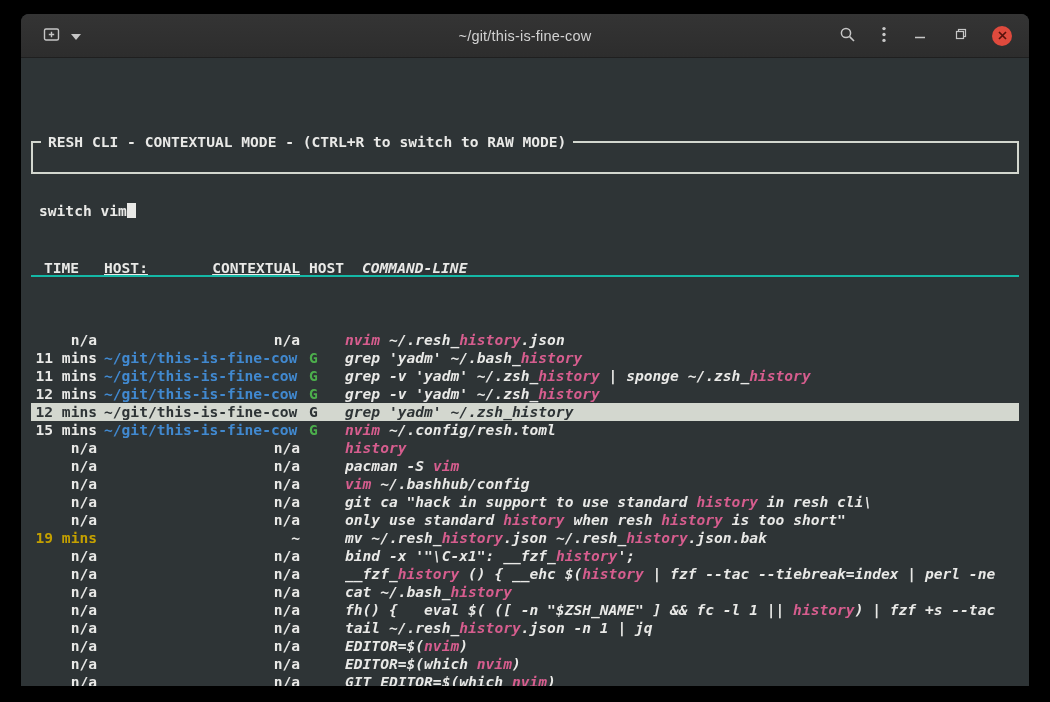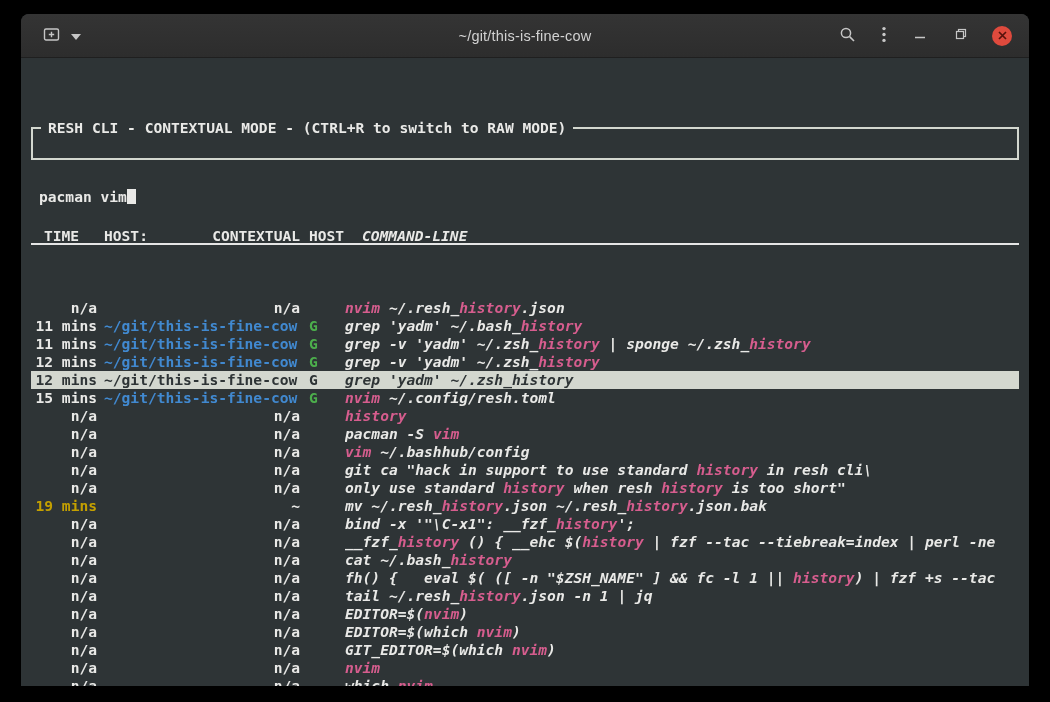--- a/index.html
+++ b/index.html
@@ -35,34 +35,34 @@
 
   
   .terminal {
     flex:1; background:var(--term-bg); color:#e9e9e7;
     font-family:"DejaVu Sans Mono", monospace;
     font-size:14.6px; line-height:18px; font-weight:bold;
     padding:9px 10px 0 10px; white-space:pre; overflow:hidden;
   }
   :root { --term-bg:#2e3436; }
 
-  .query-box { position:relative; border:2px solid #d3d7cf; margin-top:6px; padding:5px 6px 6px 6px; height:33px; }
+  .query-box { position:relative; border:2px solid #d3d7cf; margin-top:20px; padding:5px 6px 6px 6px; height:33px; }
   .box-title { position:absolute; top:-10px; left:8px; background:var(--term-bg); padding:0 7px; }
   .cursor { display:inline-block; width:8.8px; height:15px; background:#e9e9e7; vertical-align:-2px; }
 
-  .hdr-row { margin-top:13px; border-bottom:2px solid #e5e5e5; height:18px; }
+  .hdr-row { margin-top:31px; border-bottom:2px solid #14b8a6; height:18px; }
   .row, .hdr-row { display:flex; white-space:pre; padding-left:4px; height:18px; }
 
   .c-time  { flex:none; width:62px; text-align:right; }
   .c-host  { flex:none; width:203px; padding-left:7px; overflow:hidden; }
   .c-flags { flex:none; width:45px; padding-left:9px; }
   .c-cmd   { flex:1; overflow:hidden;font-style:italic; }
 
   .hdr-row .c-time { text-align:left; padding-left:9px; }
-  .hdr-row .c-host { display:flex; justify-content:space-between; }
+  .hdr-row .c-host { display:flex; justify-content:space-between;text-decoration:underline; }
   .hdr-row .c-cmd  { padding-left:17px; }
 
   .c-host.host { color:var(--directory); }
   .c-host.dir  { text-align:right; }
   .flag { color:var(--flag); }
   .m    { color:var(--match); }
   .t-yellow { color:var(--time_highlight); }
 
   .row.sel { background:var(--selection_bg); color:#2e3436; }
   .row.sel .m, .row.sel .flag, .row.sel .c-host.host { color:#2e3436; }
@@ -132,21 +132,21 @@
               </svg>
           </span>
         </button>
       </div>
     </div>
 
     <div class="terminal">
 
       <div class="query-box">
         <div class="box-title">RESH CLI - CONTEXTUAL MODE - (CTRL+R to switch to RAW MODE)</div>
-        <div><span>pacman vim</span><span class="cursor"></span></div>
+        <div><span>switch vim</span><span class="cursor"></span></div>
       </div>
 
       <div class="hdr-row">
         <span class="c-time">TIME</span>
         <span class="c-host"><span>HOST:</span><span>CONTEXTUAL</span></span>
         <span class="c-flags">HOST</span>
         <span class="c-cmd">COMMAND-LINE</span>
       </div>
 
       <div id="rows"><div class="row"><span class="c-time">n/a</span><span class="c-host dir">n/a</span><span class="c-flags flag"></span><span class="c-cmd"><span class="m">nvim</span><span> ~/.resh_</span><span class="m">history</span><span>.json</span></span></div><div class="row"><span class="c-time">11 mins</span><span class="c-host host">~/git/this-is-fine-cow</span><span class="c-flags flag">G</span><span class="c-cmd"><span>grep 'yadm' ~/.bash_</span><span class="m">history</span></span></div><div class="row"><span class="c-time">11 mins</span><span class="c-host host">~/git/this-is-fine-cow</span><span class="c-flags flag">G</span><span class="c-cmd"><span>grep -v 'yadm' ~/.zsh_</span><span class="m">history</span><span> | sponge ~/.zsh_</span><span class="m">history</span></span></div><div class="row"><span class="c-time">12 mins</span><span class="c-host host">~/git/this-is-fine-cow</span><span class="c-flags flag">G</span><span class="c-cmd"><span>grep -v 'yadm' ~/.zsh_</span><span class="m">history</span></span></div><div class="row sel"><span class="c-time">12 mins</span><span class="c-host host">~/git/this-is-fine-cow</span><span class="c-flags flag">G</span><span class="c-cmd"><span>grep 'yadm' ~/.zsh_</span><span class="m">history</span></span></div><div class="row"><span class="c-time">15 mins</span><span class="c-host host">~/git/this-is-fine-cow</span><span class="c-flags flag">G</span><span class="c-cmd"><span class="m">nvim</span><span> ~/.config/resh.toml</span></span></div><div class="row"><span class="c-time">n/a</span><span class="c-host dir">n/a</span><span class="c-flags flag"></span><span class="c-cmd"><span class="m">history</span></span></div><div class="row"><span class="c-time">n/a</span><span class="c-host dir">n/a</span><span class="c-flags flag"></span><span class="c-cmd"><span>pacman -S </span><span class="m">vim</span></span></div><div class="row"><span class="c-time">n/a</span><span class="c-host dir">n/a</span><span class="c-flags flag"></span><span class="c-cmd"><span class="m">vim</span><span> ~/.bashhub/config</span></span></div><div class="row"><span class="c-time">n/a</span><span class="c-host dir">n/a</span><span class="c-flags flag"></span><span class="c-cmd"><span>git ca "hack in support to use standard </span><span class="m">history</span><span> in resh cli\</span></span></div><div class="row"><span class="c-time">n/a</span><span class="c-host dir">n/a</span><span class="c-flags flag"></span><span class="c-cmd"><span>only use standard </span><span class="m">history</span><span> when resh </span><span class="m">history</span><span> is too short"</span></span></div><div class="row"><span class="c-time t-yellow">19 mins</span><span class="c-host dir">~</span><span class="c-flags flag"></span><span class="c-cmd"><span>mv ~/.resh_</span><span class="m">history</span><span>.json ~/.resh_</span><span class="m">history</span><span>.json.bak</span></span></div><div class="row"><span class="c-time">n/a</span><span class="c-host dir">n/a</span><span class="c-flags flag"></span><span class="c-cmd"><span>bind -x '"\C-x1": __fzf_</span><span class="m">history</span><span>';</span></span></div><div class="row"><span class="c-time">n/a</span><span class="c-host dir">n/a</span><span class="c-flags flag"></span><span class="c-cmd"><span>__fzf_</span><span class="m">history</span><span> () { __ehc $(</span><span class="m">history</span><span> | fzf --tac --tiebreak=index | perl -ne</span></span></div><div class="row"><span class="c-time">n/a</span><span class="c-host dir">n/a</span><span class="c-flags flag"></span><span class="c-cmd"><span>cat ~/.bash_</span><span class="m">history</span></span></div><div class="row"><span class="c-time">n/a</span><span class="c-host dir">n/a</span><span class="c-flags flag"></span><span class="c-cmd"><span>fh() {   eval $( ([ -n "$ZSH_NAME" ] &amp;&amp; fc -l 1 || </span><span class="m">history</span><span>) | fzf +s --tac</span></span></div><div class="row"><span class="c-time">n/a</span><span class="c-host dir">n/a</span><span class="c-flags flag"></span><span class="c-cmd"><span>tail ~/.resh_</span><span class="m">history</span><span>.json -n 1 | jq</span></span></div><div class="row"><span class="c-time">n/a</span><span class="c-host dir">n/a</span><span class="c-flags flag"></span><span class="c-cmd"><span>EDITOR=$(</span><span class="m">nvim</span><span>)</span></span></div><div class="row"><span class="c-time">n/a</span><span class="c-host dir">n/a</span><span class="c-flags flag"></span><span class="c-cmd"><span>EDITOR=$(which </span><span class="m">nvim</span><span>)</span></span></div><div class="row"><span class="c-time">n/a</span><span class="c-host dir">n/a</span><span class="c-flags flag"></span><span class="c-cmd"><span>GIT_EDITOR=$(which </span><span class="m">nvim</span><span>)</span></span></div><div class="row"><span class="c-time">n/a</span><span class="c-host dir">n/a</span><span class="c-flags flag"></span><span class="c-cmd"><span class="m">nvim</span></span></div><div class="row"><span class="c-time">n/a</span><span class="c-host dir">n/a</span><span class="c-flags flag"></span><span class="c-cmd"><span>which </span><span class="m">nvim</span></span></div></div>

